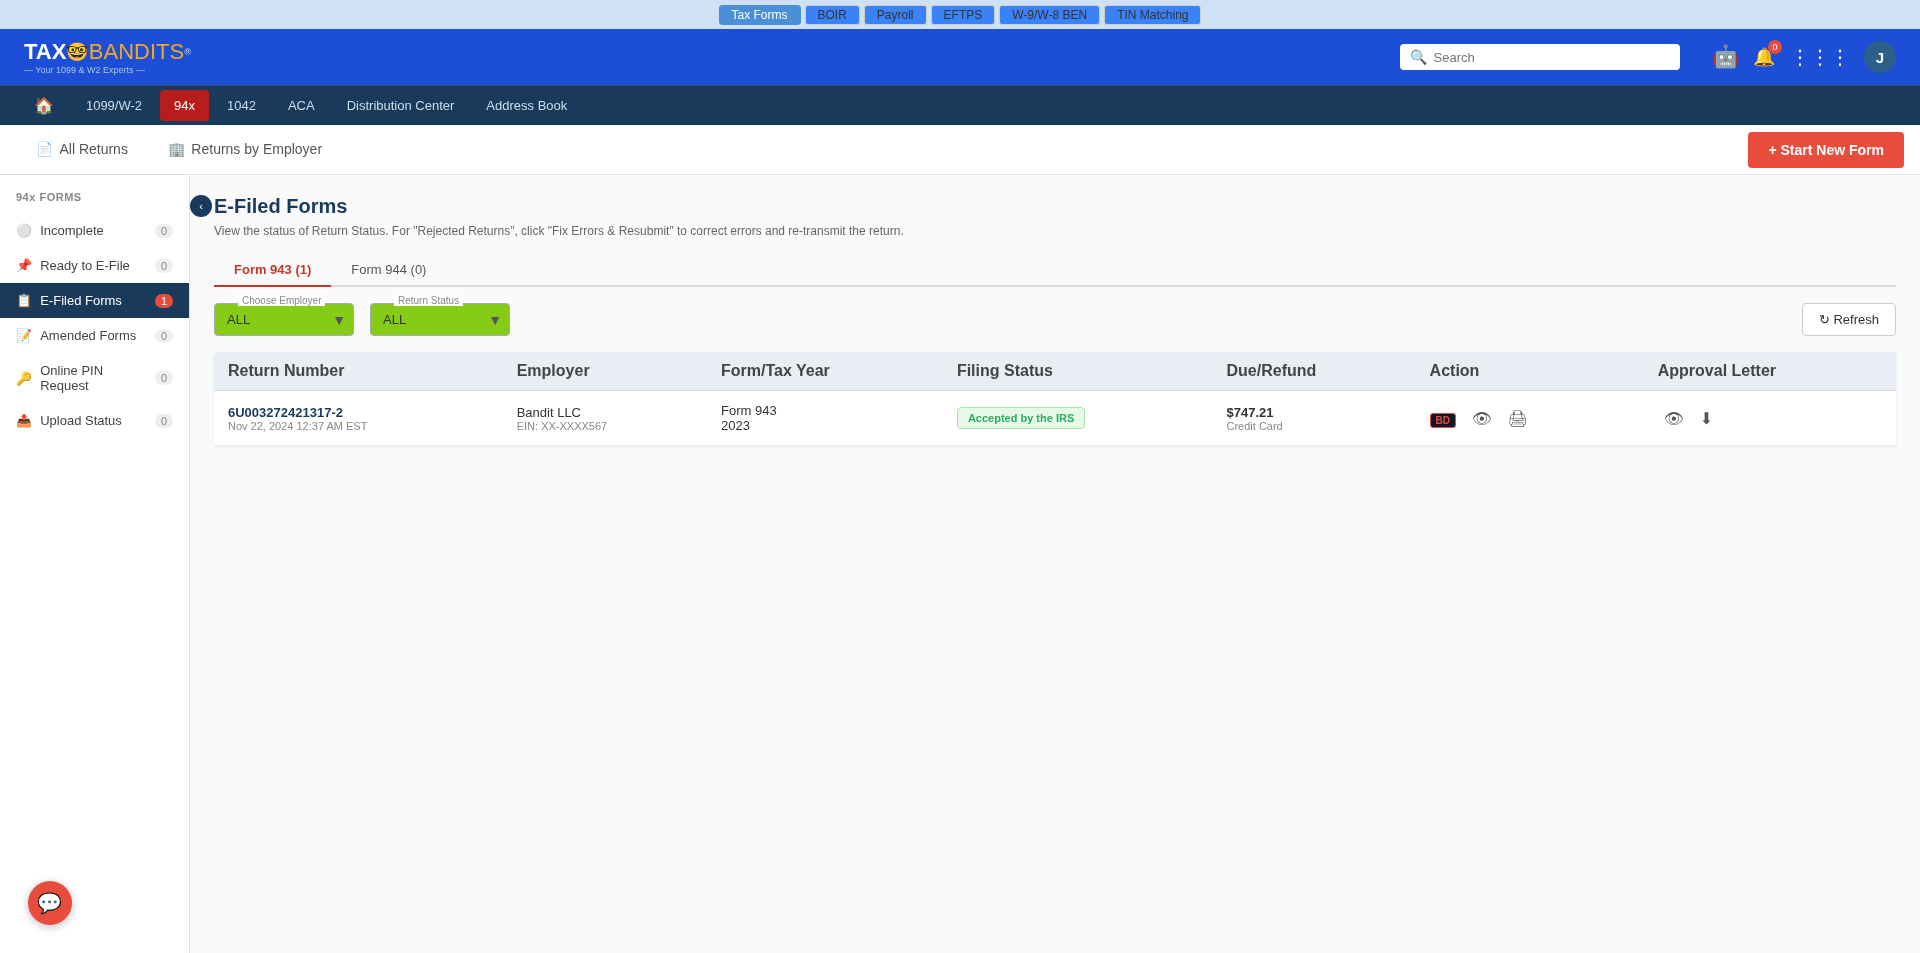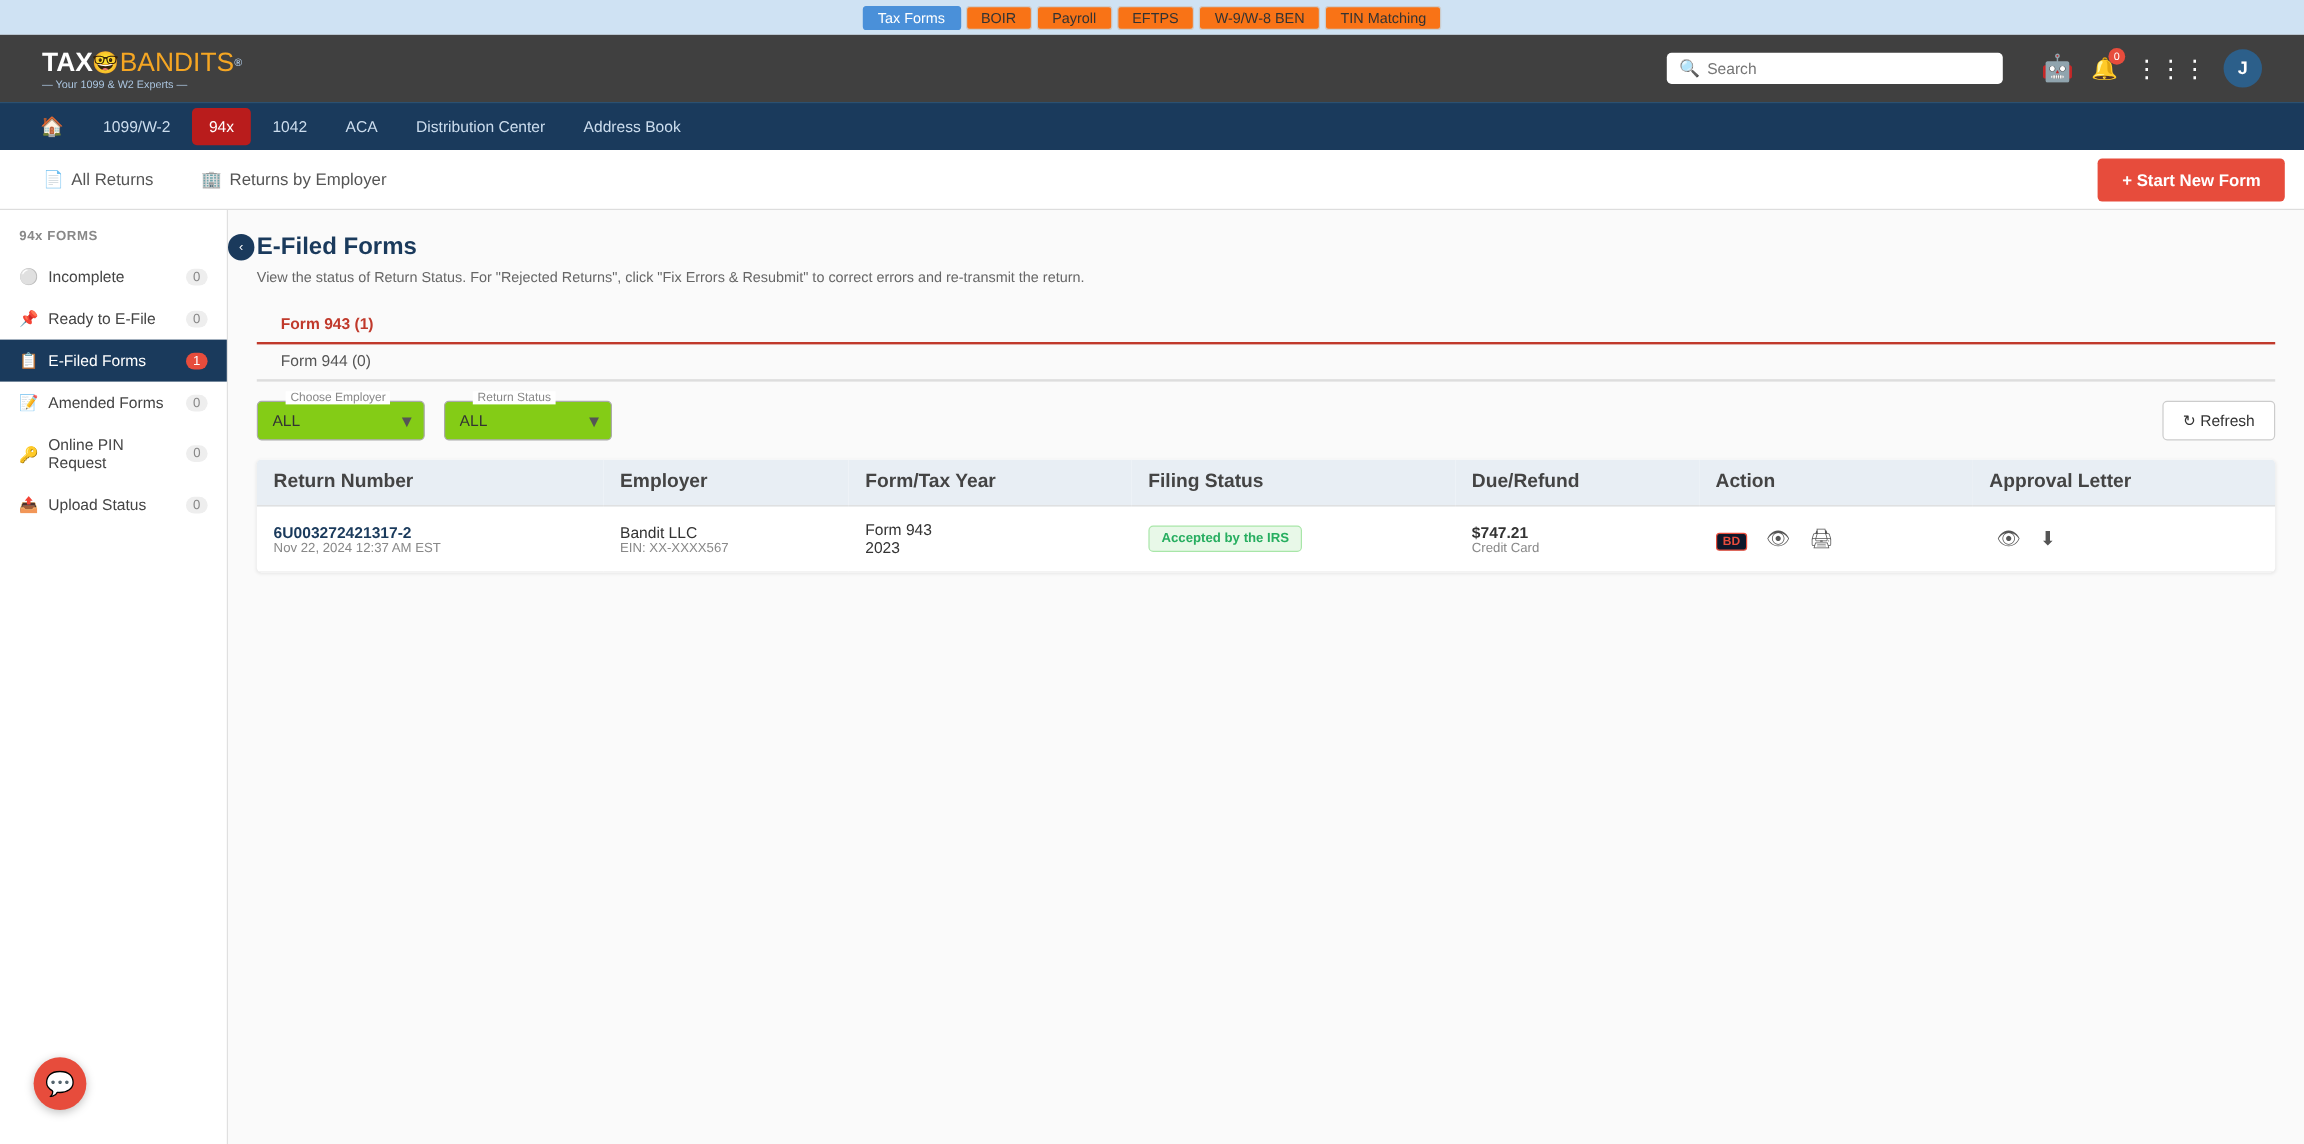--- a/index.html
+++ b/index.html
@@ -9,40 +9,40 @@
     .top-bar {
       background: #cfe2f3;
       display: flex;
       justify-content: center;
       align-items: center;
       gap: 4px;
       padding: 4px 8px;
       height: 29px;
     }
     .top-bar-btn {
-      background: #f97316;
+      background: #3b82f6;
       border: 1px solid #ccc;
       border-radius: 3px;
       padding: 2px 12px;
       font-size: 12px;
       cursor: pointer;
       color: #333;
     }
     .top-bar-btn.active {
       background: #4a90d9;
       color: white;
       border-color: #4a90d9;
     }
 
     
     .header {
-      background: #404040;
-      display: flex;
-      align-items: center;
-      padding: 0 35px;
+      background: #1d4ed8;
+      display: flex;
+      align-items: center;
+      padding: 0 24px;
       height: 56px;
       gap: 16px;
     }
     .logo-area {
       display: flex;
       flex-direction: column;
       color: white;
     }
     .logo-text {
       font-size: 22px;
@@ -265,21 +265,20 @@
       color: #666;
       margin-bottom: 16px;
     }
 
     
     .form-tabs {
       display: flex;
       gap: 0;
       border-bottom: 2px solid #ddd;
       margin-bottom: 16px;
-      flex-direction: column;
     }
     .form-tab {
       padding: 8px 20px;
       cursor: pointer;
       font-size: 13px;
       color: #555;
       border-bottom: 2px solid transparent;
       margin-bottom: -2px;
     }
     .form-tab.active {

